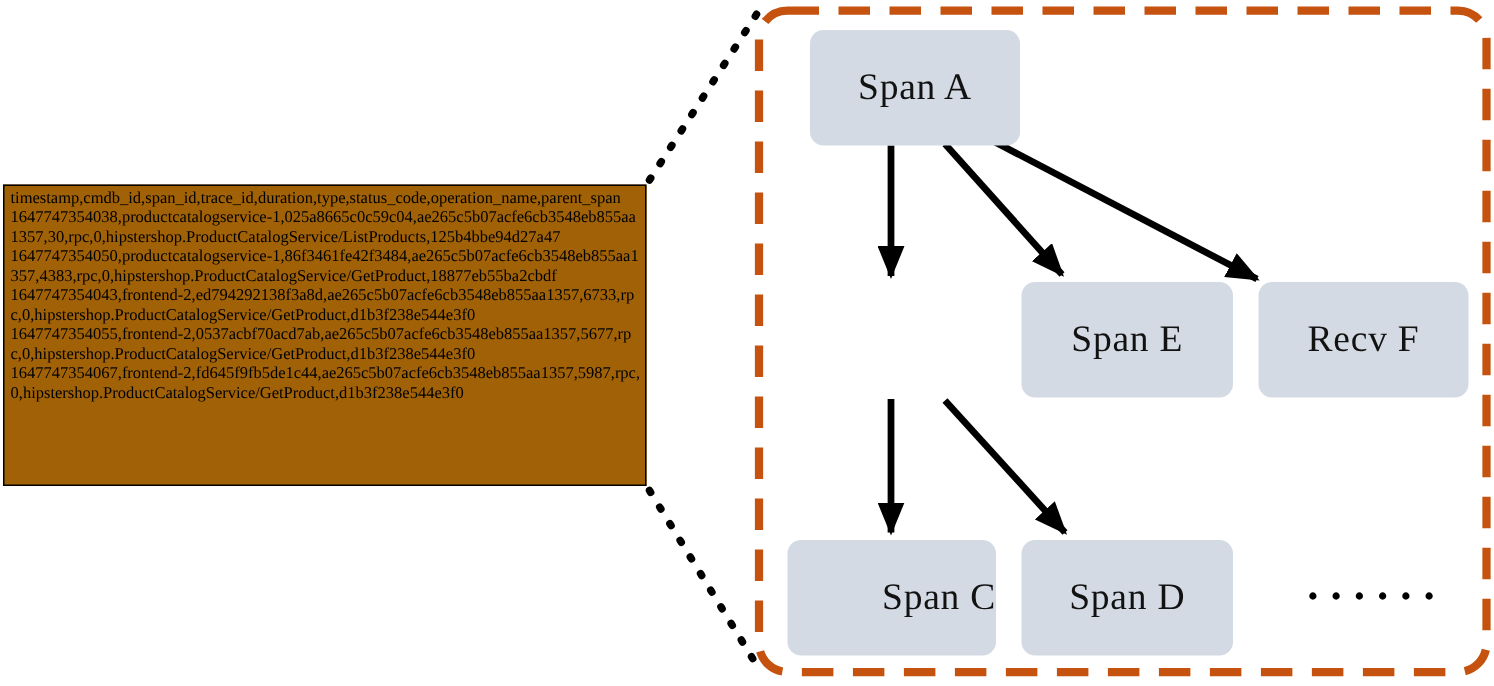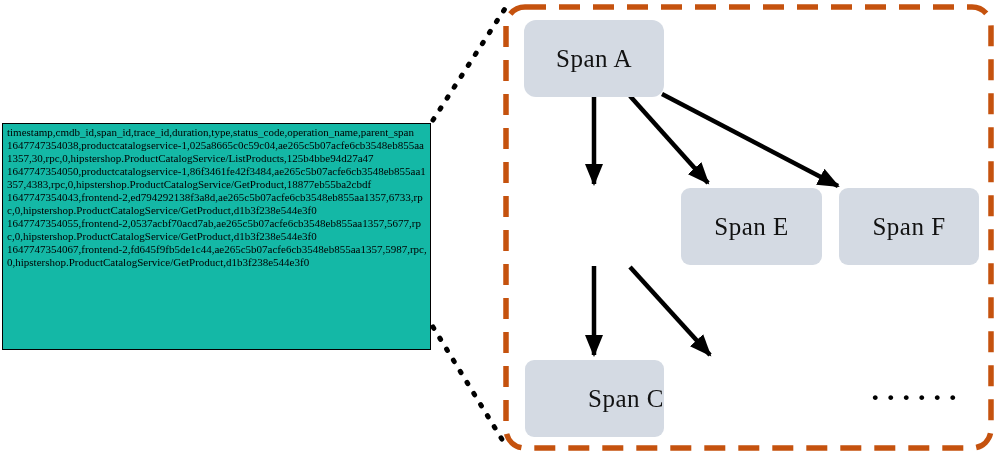--- a/index.html
+++ b/index.html
@@ -37,24 +37,24 @@
   }
   .edge-arrow {
     stroke: var(--line-color);
     stroke-width: 4.5;
     fill: none;
   }
   .arrowhead-fill { fill: var(--line-color); }
   .trace-log-box {
     position: absolute;
     left: 2px; top: 123px;
-    width: 429px; height: 227px;
+    width: 429px; height: 201px;
     box-sizing: border-box;
     border: 1.5px solid var(--log-border);
-    background: #14b8a6;
+    background: #a16207;
     padding: 2px 2px 2px 4px;
     overflow: hidden;
   }
   .trace-log-row {
     font-size: 11px;
     line-height: 12.95px;
     color: #000000;
     word-break: break-all;
     white-space: normal;
   }
@@ -65,21 +65,21 @@
     border-radius: 9px;
     display: flex;
     align-items: center;
     justify-content: center;
   }
   .span-node-label {
     font-size: 25px;
     color: #121212;
     letter-spacing: 0.5px;
   }
-  .node-span-a { left: 524px; top: 20px; border-radius: 12px; }
+  .node-span-a { left: 540px; top: 20px; }
   .node-span-b { left: 524px; top: 188px; }
   .node-span-e { left: 681px; top: 188px; width: 141px; }
   .node-span-f { left: 839px; top: 188px; }
   .node-span-c { left: 525px; top: 360px; width: 139px; justify-content: flex-end; }
   .node-span-d { left: 681px; top: 360px; width: 141px; }
   .tree-ellipsis {
     position: absolute;
     left: 868px; top: 372px;
     width: 100px; height: 36px;
     line-height: 36px;
@@ -124,21 +124,24 @@
     <div class="trace-log-row">1647747354067,frontend-2,fd645f9fb5de1c44,ae265c5b07acfe6cb3548eb855aa1357,5987,rpc,0,hipstershop.ProductCatalogService/GetProduct,d1b3f238e544e3f0</div>
   </div>
 
   <div class="span-node node-span-a">
     <span class="span-node-label">Span A</span>
   </div>
   <div class="span-node node-span-e">
     <span class="span-node-label">Span E</span>
   </div>
   <div class="span-node node-span-f">
-    <span class="span-node-label">Span F</span>
+    <span class="span-node-label">Recv F</span>
   </div>
   <div class="span-node node-span-c">
     <span class="span-node-label">Span C</span>
+  </div>
+  <div class="span-node node-span-d">
+    <span class="span-node-label">Span D</span>
   </div>
 
   <div class="tree-ellipsis">......</div>
 
 </div>
 
 </body></html>

